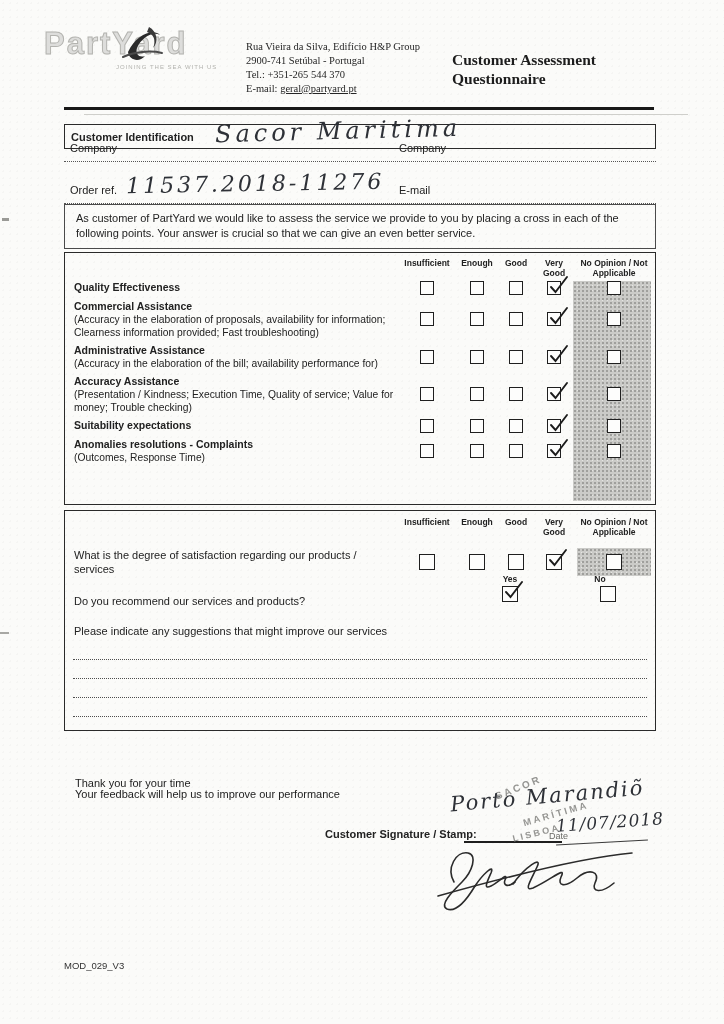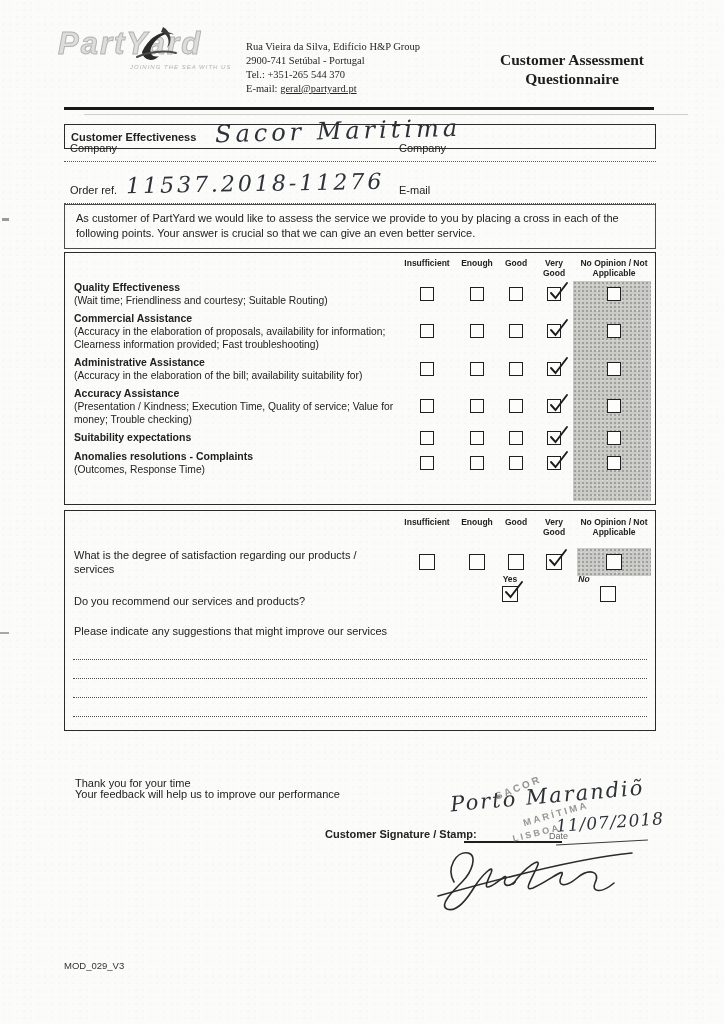--- a/index.html
+++ b/index.html
@@ -8,30 +8,30 @@
     position: relative; width: 724px; height: 1024px;
     background: #fbfbf9;
     background-image: radial-gradient(rgba(0,0,0,0.025) 1px, transparent 1px);
     background-size: 7px 7px;
     font-family: "Liberation Sans", sans-serif;
     color: #222; overflow: hidden;
   }
   .abs { position: absolute; }
 
   
-  .logo { left: 58px; top: 26px; width: 185px; height: 72px; font-style: italic; }
+  .logo { left: 44px; top: 26px; width: 185px; height: 72px; }
   .logo-text {
     font-size: 31px; font-weight: bold; letter-spacing: 2px;
     color: #dddddb; -webkit-text-stroke: 1px #b3b3af;
   }
   .logo-swirl { position: absolute; left: 74px; top: -4px; }
   .logo-tagline { position: absolute; left: 72px; top: 38px; font-size: 6px; letter-spacing: 1px; color: #b3b3ae; }
   .addr { left: 246px; top: 40px; width: 208px; font-family: "Liberation Serif", serif; font-size: 10.5px; line-height: 14px; color: #262626; }
   .addr a { color: #262626; text-decoration: underline; }
-  .doc-title { left: 452px; top: 50px; width: 240px; text-align: center;
+  .doc-title { left: 452px; top: 50px; width: 240px; 
     font-family: "Liberation Serif", serif; font-weight: bold; font-size: 15.5px; line-height: 19px; color: #1d1d1d; }
 
   .rule1 { left: 64px; top: 107px; width: 590px; height: 3px; background: #181818; }
   .rule2 { left: 84px; top: 114px; width: 604px; height: 1px; background: #cfcfcb; }
 
   
   .cust-row1 { left: 64px; top: 124px; width: 592px; height: 25px; border: 1.6px solid #2a2a2a; display: flex; align-items: center; background: #fff0; }
   .cust-row1 .lbl { padding-left: 6px; font-weight: bold; font-size: 11px; }
   .hw { font-family: "DejaVu Serif", serif; font-style: italic; color: #2e3137; }
   .hw-cust { position: absolute; left: 150px; top: -8px; font-size: 24px; letter-spacing: 4px; transform: rotate(-1.5deg); white-space: nowrap; }
@@ -112,21 +112,21 @@
     <div>Tel.: +351-265 544 370</div>
     <div><span>E-mail: </span><a href="#">geral@partyard.pt</a></div>
   </div>
 
   <div class="abs doc-title">Customer Assessment Questionnaire</div>
 
   <div class="abs rule1"></div>
   <div class="abs rule2"></div>
 
   <div class="abs cust-row1">
-    <span class="lbl">Customer Effectiveness</span>
+    <span class="lbl">Customer Identification</span>
     <span class="hw hw-cust">Sacor Maritima</span>
   </div>
   <div class="abs cust-row" style="top:136px;">
     <span class="fl">Company</span>
     <span class="fr">Company</span>
   </div>
   <div class="abs cust-row" style="top:178px;">
     <span class="fl">Order ref.</span>
     <span class="hw hw-order">11537.2018-11276</span>
     <span class="fr">E-mail</span>
@@ -141,21 +141,20 @@
       <div>Insufficient</div>
       <div>Enough</div>
       <div>Good</div>
       <div>Very Good</div>
       <div>No Opinion / Not Applicable</div>
     </div>
 
     <div class="gcols t-row">
       <div class="svc">
         <div class="svc-title">Quality Effectiveness</div>
-        <div class="svc-desc">(Wait time; Friendliness and courtesy; Suitable Routing)</div>
       </div>
       <div class="cbc">
           <span class="cb"></span>
         </div>
       <div class="cbc">
           <span class="cb"></span>
         </div>
       <div class="cbc">
           <span class="cb"></span>
         </div>
@@ -193,21 +192,21 @@
           </span>
         </div>
       <div class="cbc">
           <span class="cb"></span>
         </div>
     </div>
 
     <div class="gcols t-row">
       <div class="svc">
         <div class="svc-title">Administrative Assistance</div>
-        <div class="svc-desc">(Accuracy in the elaboration of the bill; availability suitability for)</div>
+        <div class="svc-desc">(Accuracy in the elaboration of the bill; availability performance for)</div>
       </div>
       <div class="cbc">
           <span class="cb"></span>
         </div>
       <div class="cbc">
           <span class="cb"></span>
         </div>
       <div class="cbc">
           <span class="cb"></span>
         </div>
@@ -329,21 +328,21 @@
           </span>
         </div>
       <div class="cbc">
           <span class="gray-patch tex">
             <span class="cb cb2"></span>
           </span>
         </div>
     </div>
 
     <div class="yn-label" style="left:430px;">Yes</div>
-    <div class="yn-label" style="left:504px;font-style:italic;">No</div>
+    <div class="yn-label" style="left:520px;">No</div>
     <span class="cb cb2 checked yn-cb" style="left:437px;">
         <svg class="tick" viewBox="0 0 23 21">
           <path d="M5 12 L9.5 17 L21 2" stroke="#1c1c1c" stroke-width="1.9" fill="none" stroke-linecap="round"></path>
         </svg>
       </span>
     <span class="cb cb2 yn-cb" style="left:535px;"></span>
     <div class="recommend-q">Do you recommend our services and products?</div>
 
     <div class="sugg-label">Please indicate any suggestions that might improve our services</div>
     <div class="sugg-line" style="top:148px;"></div>

